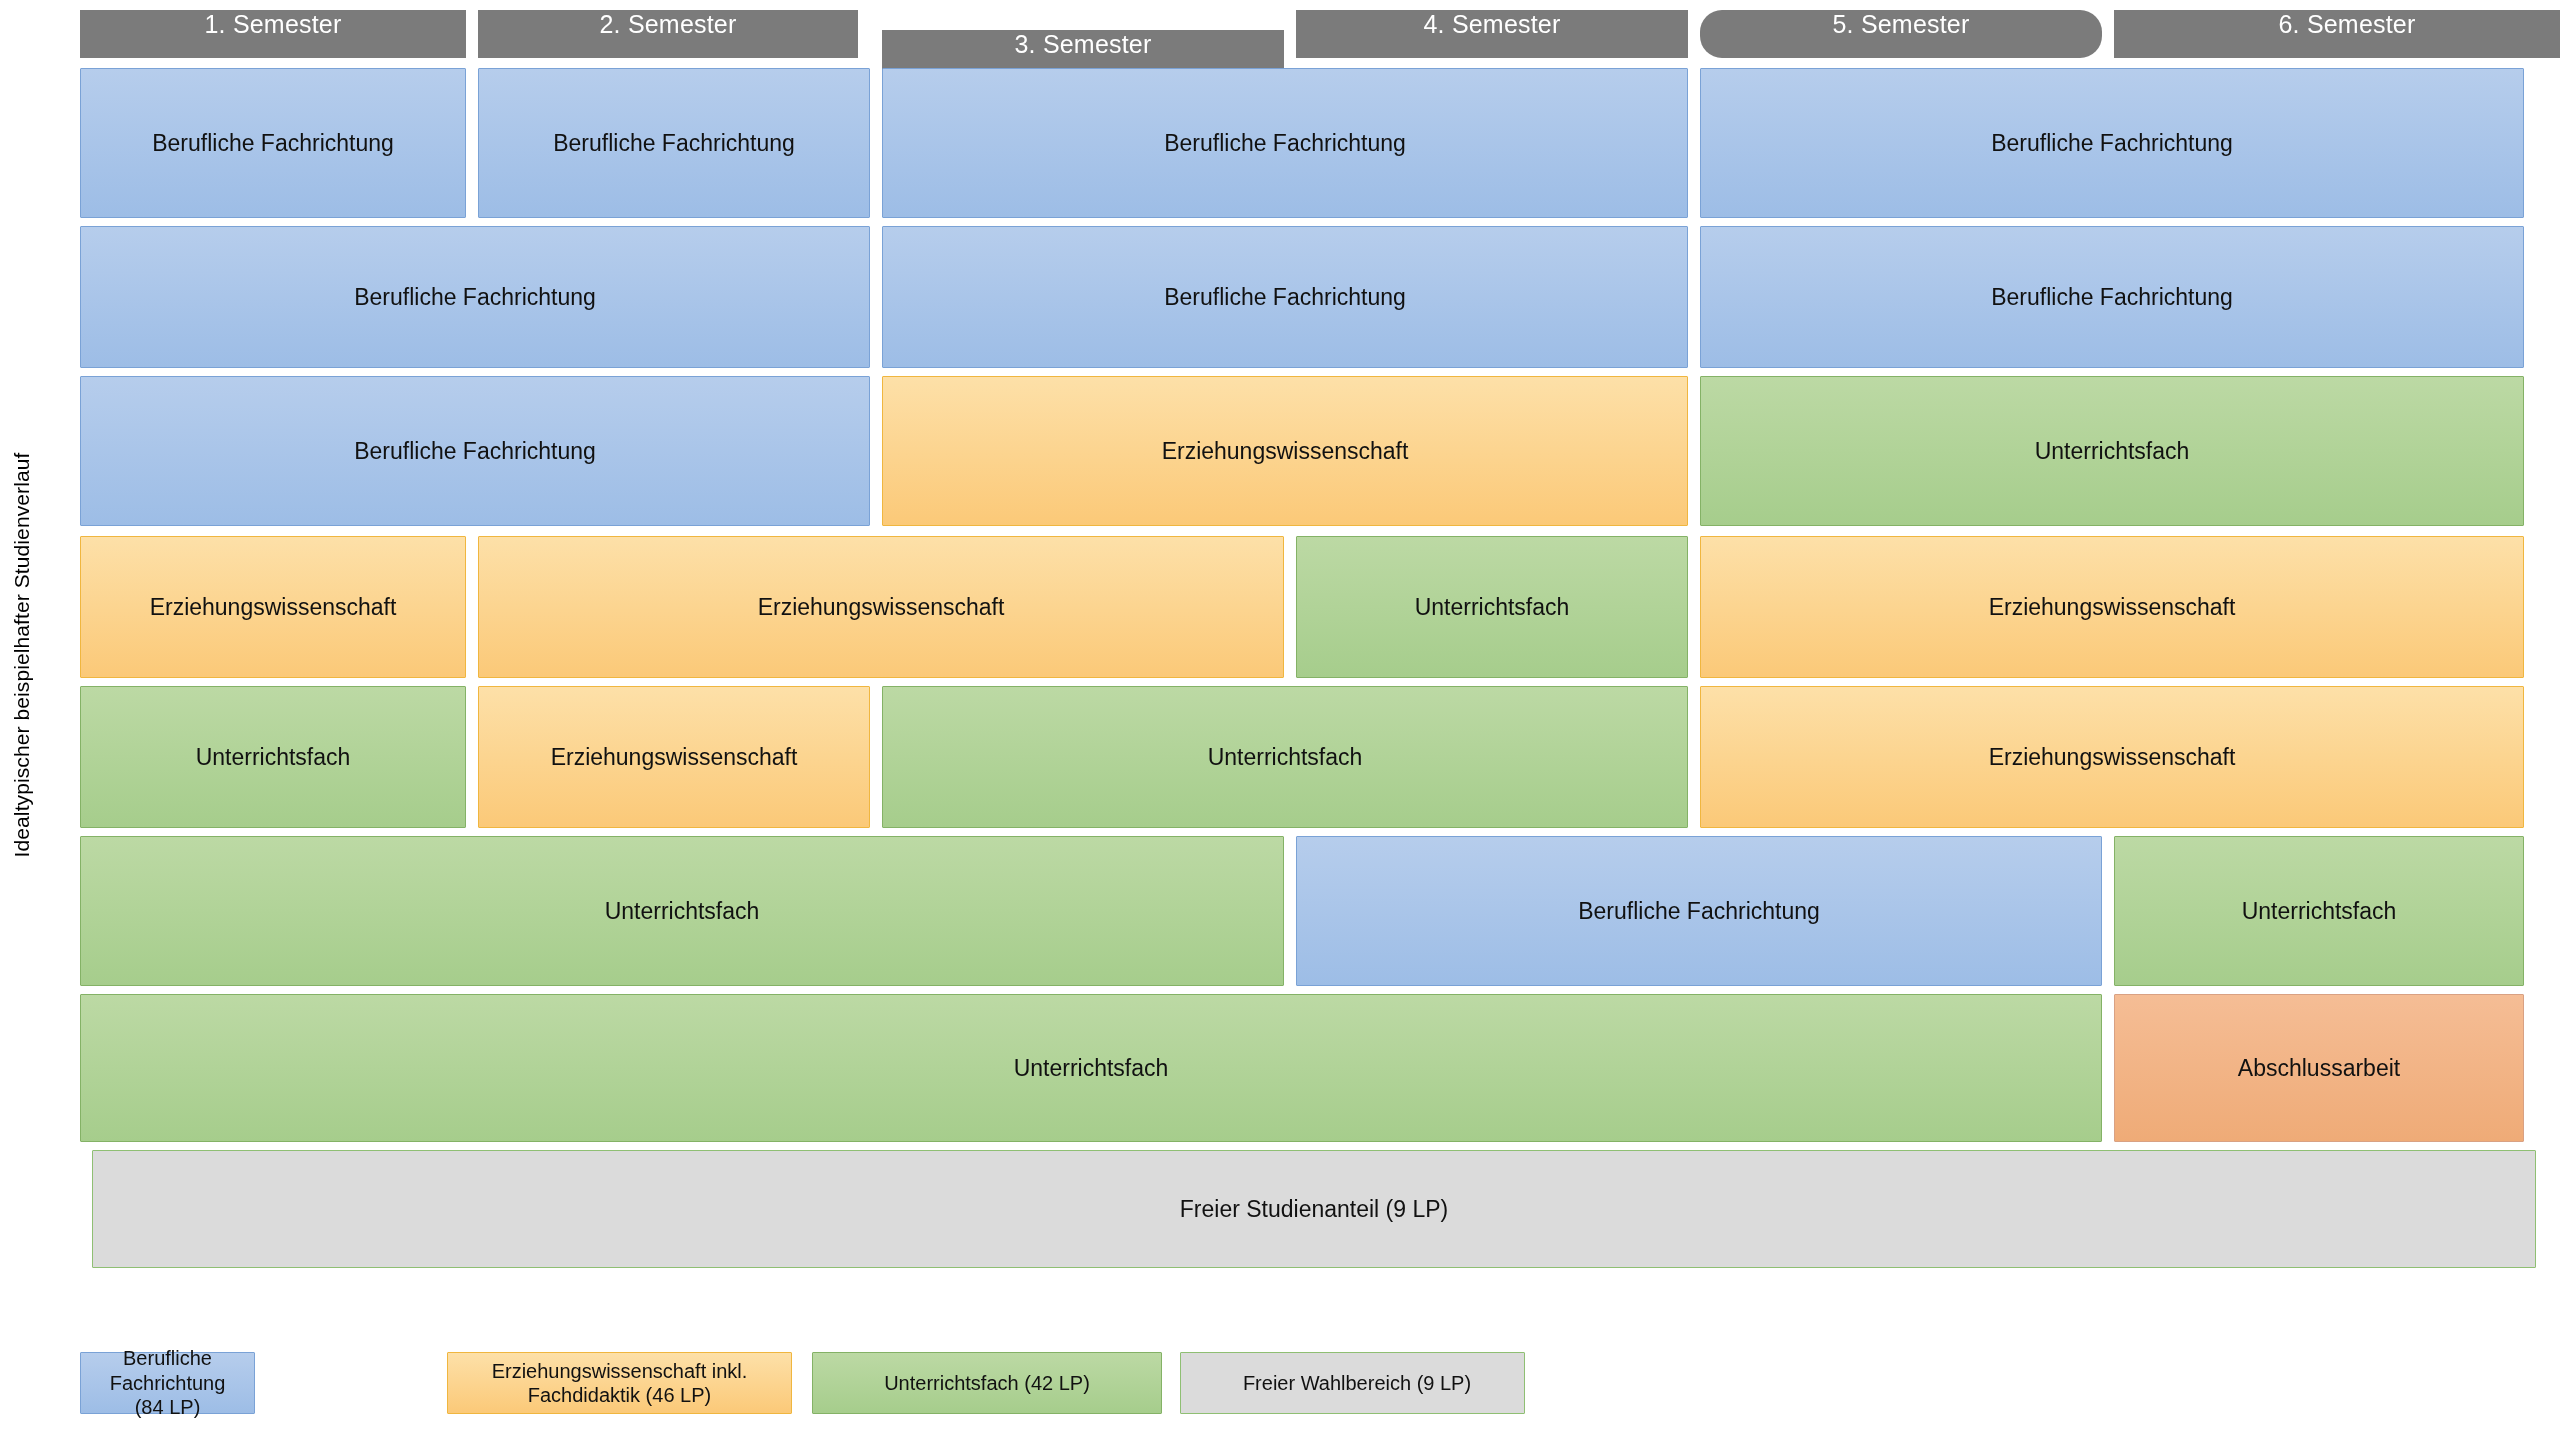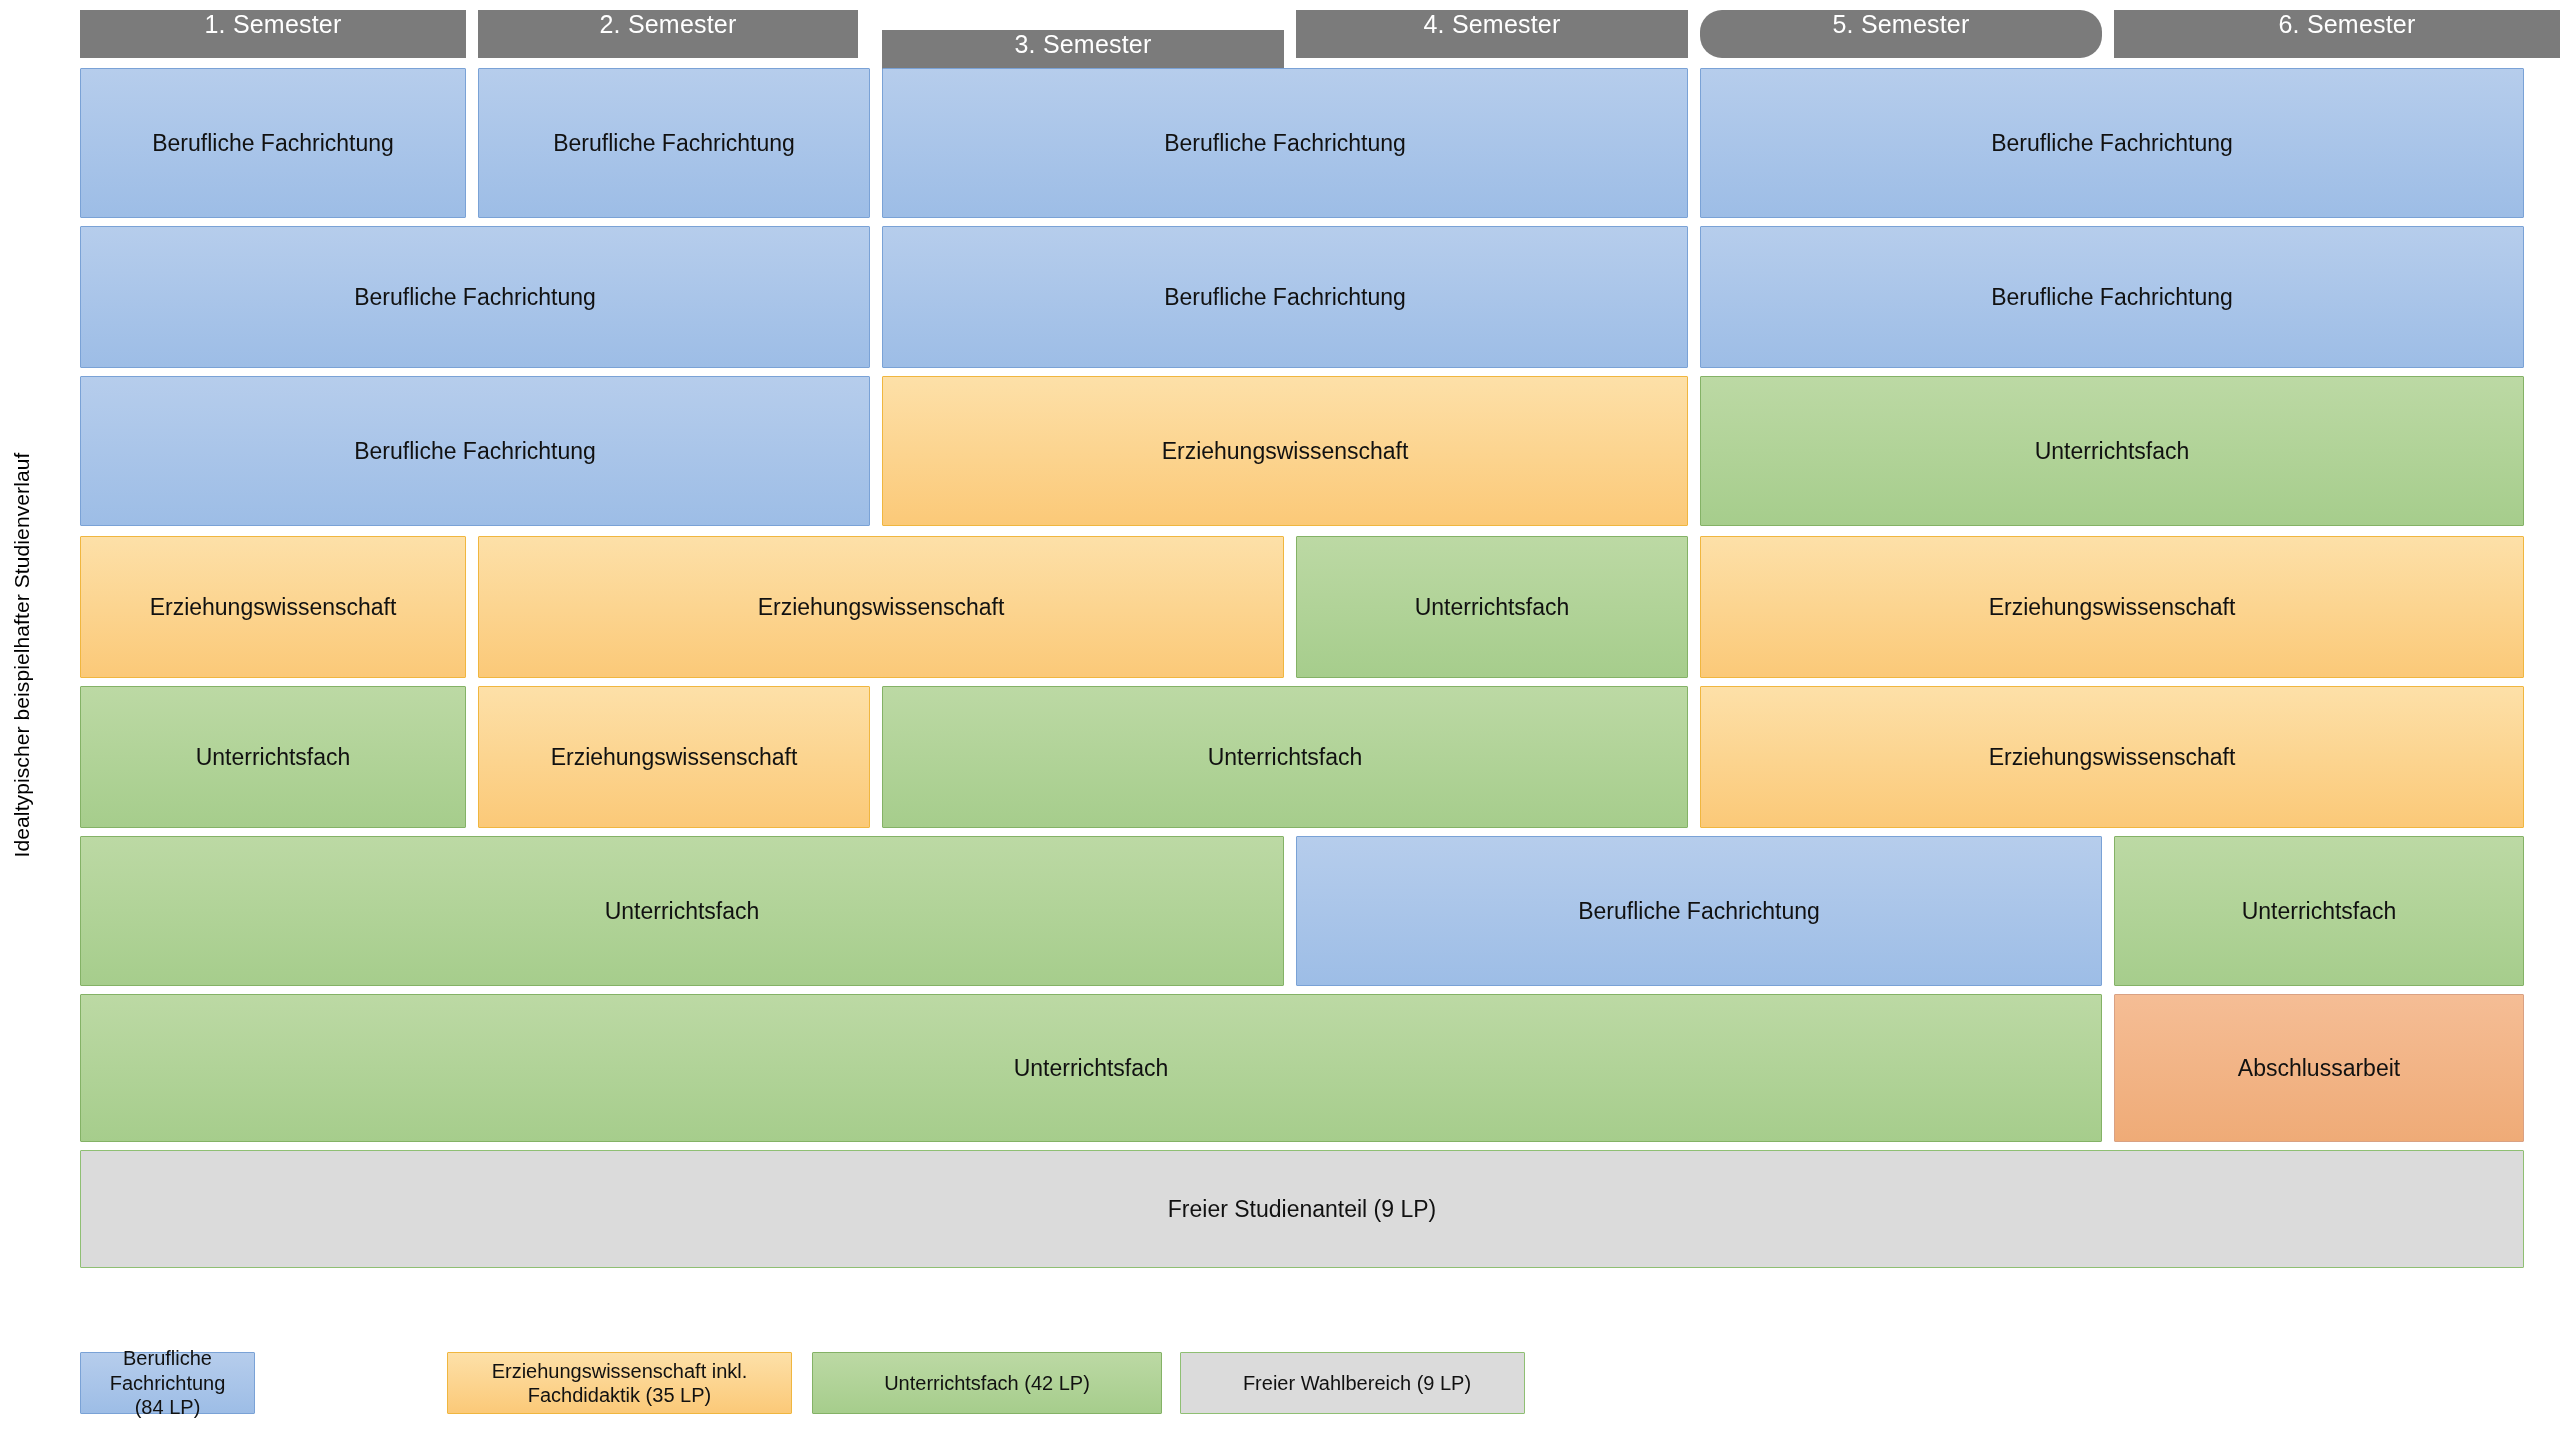--- a/index.html
+++ b/index.html
@@ -159,32 +159,32 @@
       </div>
       <div class="blk c-green" style="left: 2114px; width: 410px; top: 836px; height: 150px;">
         <span>Unterrichtsfach</span>
       </div>
       <div class="blk c-green" style="left: 80px; width: 2022px; top: 994px; height: 148px;">
         <span>Unterrichtsfach</span>
       </div>
       <div class="blk c-salmon" style="left: 2114px; width: 410px; top: 994px; height: 148px;">
         <span>Abschlussarbeit</span>
       </div>
-      <div class="blk c-grey" style="left: 80px; width: 2444px; top: 1150px; height: 118px;">
+      <div class="blk c-grey" style="left: 92px; width: 2444px; top: 1150px; height: 118px;">
         <span>Freier Studienanteil (9 LP)</span>
       </div>
     </div>
   <div id="legend">
       <div class="legend-item c-blue" style="left: 80px; width: 175px; top: 1352px;">
         <span style="white-space: pre-line;">Berufliche Fachrichtung
 (84 LP)</span>
       </div>
       <div class="legend-item c-orange" style="left: 447px; width: 345px; top: 1352px;">
         <span style="white-space: pre-line;">Erziehungswissenschaft inkl.
-Fachdidaktik (35 LP)</span>
+Fachdidaktik (46 LP)</span>
       </div>
       <div class="legend-item c-green" style="left: 812px; width: 350px; top: 1352px;">
         <span style="white-space: pre-line;">Unterrichtsfach (42 LP)</span>
       </div>
       <div class="legend-item c-grey" style="left: 1180px; width: 345px; top: 1352px; padding-left: 19px;">
         <span style="white-space: pre-line;">Freier Wahlbereich (9 LP)</span>
       </div>
     </div>
 
 </div>

